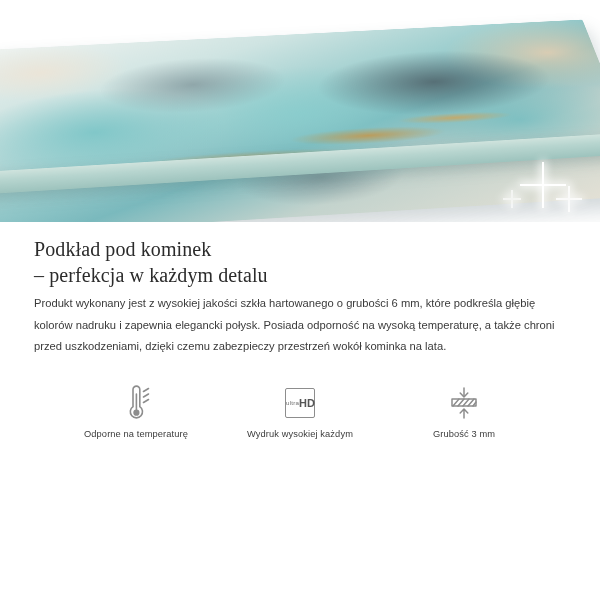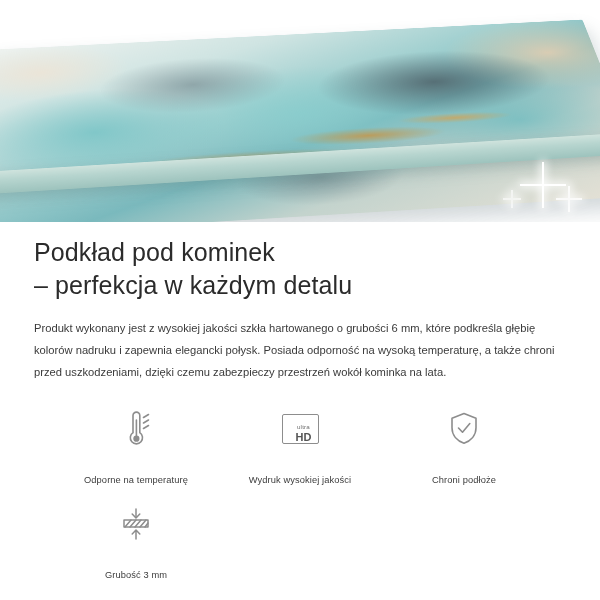--- a/index.html
+++ b/index.html
@@ -83,26 +83,26 @@
   .sparkle::after  { top: 50%; left: 0; height: 2px; width: 100%; transform: translateY(-50%); }
   .sparkle.s1 { left: 520px; top: 162px; width: 46px; height: 46px; }
   .sparkle.s2 { left: 556px; top: 186px; width: 26px; height: 26px; opacity: .85; }
   .sparkle.s3 { left: 503px; top: 190px; width: 18px; height: 18px; opacity: .7; }
 
   
   .content {
     padding: 14px 34px 0 34px;
   }
   .headline {
-    font-family: Liberation Sans, sans-serif;
-    font-size: 25px;
+    font-family: Liberation Serif, serif;
+    font-size: 20px;
     line-height: 1.32;
     color: #2b2b2b;
     font-weight: 400;
-    margin: 0 0 16px 0;
+    margin: 0 0 4px 0;
     letter-spacing: .1px;
   }
   .headline .l2 { display: block; }
 
   .body-copy {
     font-size: 11.2px;
     line-height: 1.95;
     color: #3a3a3a;
     margin: 0;
     max-width: 540px;
@@ -122,37 +122,36 @@
     align-items: center;
     justify-content: flex-start;
   }
   .feature .ico {
     height: 46px;
     display: flex;
     align-items: center;
     justify-content: center;
   }
   .feature .cap {
-    margin-top: 23px;
+    margin-top: 3px;
     font-size: 9.3px;
     color: #3c3c3c;
     text-align: left;
     letter-spacing: .1px;
   }
   .ultrahd-box {
     width: 28px;
     height: 28px;
     border: 1.6px solid #8d8d8d;
     border-radius: 2px;
     display: flex;
-    flex-direction: column;
+    flex-direction: row;
     align-items: center;
-    justify-content: flex-end;
+    justify-content: space-between;
     line-height: 1;
-    padding-left: 7px;
   }
   .ultrahd-box .u1 {
     font-size: 6.2px;
     color: #6f6f6f;
     letter-spacing: .2px;
   }
   .ultrahd-box .u2 {
     font-size: 11px;
     font-weight: bold;
     color: #555;
@@ -195,32 +194,23 @@
         <div class="cap">Odporne na temperaturę</div>
       </div>
 
       <div class="feature">
         <div class="ico">
           <div class="ultrahd-box">
             <span class="u1">ultra</span>
             <span class="u2">HD</span>
           </div>
         </div>
-        <div class="cap">Wydruk wysokiej jakości</div>
+        <div class="cap">Wydruk wysokiej każdym</div>
       </div>
 
-      <div class="feature">
-        <div class="ico">
-          <svg width="34" height="40" viewBox="0 0 34 40" fill="none" stroke="#8d8d8d" stroke-width="1.6" stroke-linecap="round" stroke-linejoin="round">
-            <path d="M17 4.5 29 9.2v9.6c0 7.4-5.1 13-12 15.4C10.1 31.8 5 26.2 5 18.8V9.2z"></path>
-            <polyline points="11.5,19 15.5,23.2 22.8,14.6"></polyline>
-          </svg>
-        </div>
-        <div class="cap">Chroni podłoże</div>
-      </div>
 
 
 
       <div class="feature">
         <div class="ico">
           <svg width="36" height="36" viewBox="0 0 36 36" fill="none" stroke="#8d8d8d" stroke-width="1.5" stroke-linecap="round" stroke-linejoin="round">
             <line x1="18" y1="3" x2="18" y2="11"></line>
             <polyline points="14.2,8 18,12 21.8,8"></polyline>
             <rect x="6" y="14" width="24" height="7"></rect>
             <line x1="7" y1="21" x2="13" y2="14"></line>

